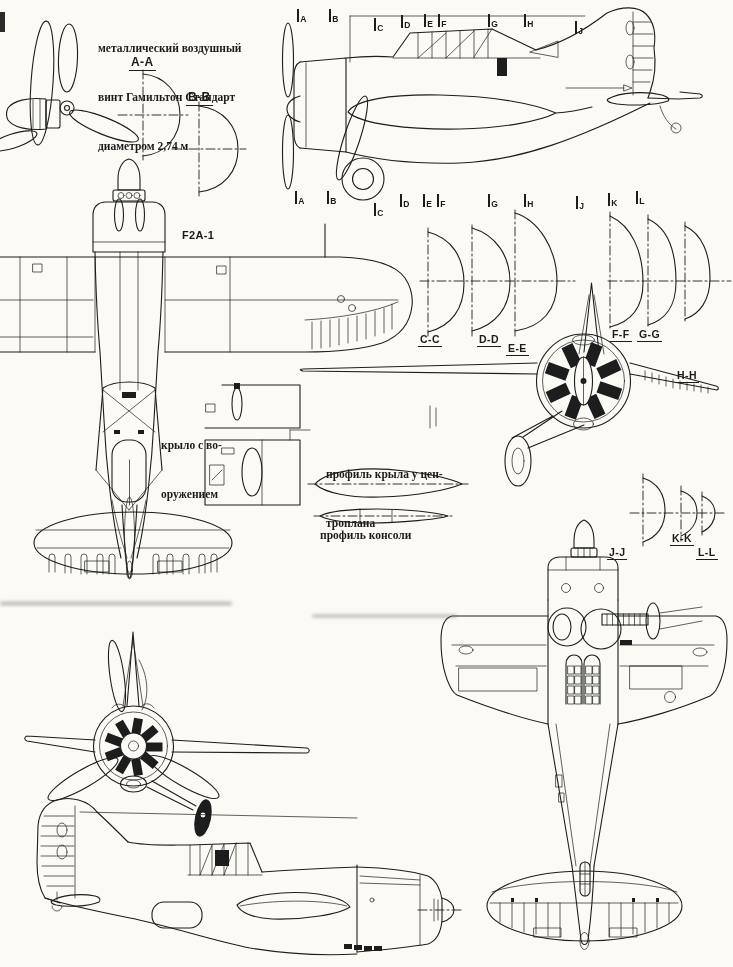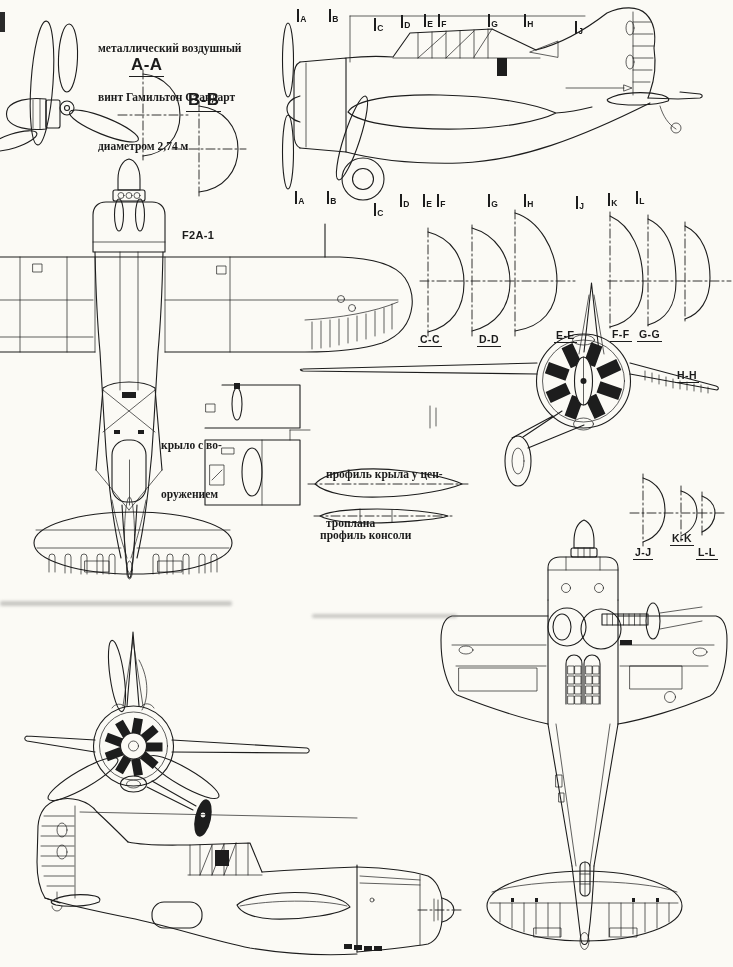--- a/index.html
+++ b/index.html
@@ -8,21 +8,21 @@
   #blueprint{position:absolute;left:0;top:0}
   #blueprint *{fill:none;stroke:#1d1d1d;stroke-width:1.1;stroke-linecap:round;stroke-linejoin:round}
   #blueprint .thin{stroke-width:.7}
   #blueprint .dd{stroke-dasharray:9 3 2 3;stroke-width:.9}
   #blueprint .dark{fill:#1d1d1d;stroke:none}
   #blueprint .spoke{stroke-width:12;stroke-linecap:butt}
   #blueprint .spoke9{stroke-width:9;stroke-linecap:butt}
   #blueprint .paper{fill:#fbfaf5}
   .lbl{position:absolute;font-weight:bold;white-space:pre}
   .cut{font-family:"Liberation Sans",sans-serif;font-size:10.5px;letter-spacing:.4px;border-bottom:1.8px solid #1d1d1d;padding:0 2px 1px}
-  .cut-lg{font-size:17px}
+  .cut-lg{font-size:12px}
   .note{font-size:11.5px;line-height:1.42}
   .model{font-family:Liberation Sans, sans-serif;font-size:11px;letter-spacing:.3px}
   .tick{position:absolute;display:flex;align-items:flex-start}
   .tickbar{display:block;width:1.7px;height:13px;background:#1d1d1d}
   .tickletter{font:bold 8.5px "Liberation Sans",sans-serif;margin:5px 0 0 1.5px}
   .smudge{position:absolute;background:rgba(120,120,118,.38);filter:blur(1.6px);border-radius:2px}
   .edgemark{position:absolute;background:#2a2a2a;filter:blur(.6px)}
 </style>
 </head>
 <body>
@@ -402,24 +402,24 @@
     <div class="tick" style="left: 608px; top: 193px;">
       <span class="tickbar"></span>
       <span class="tickletter">K</span>
     </div>
     <div class="tick" style="left: 636px; top: 191px;">
       <span class="tickbar"></span>
       <span class="tickletter">L</span>
     </div>
     <div class="lbl cut" style="left: 418px; top: 333px;">C-C</div>
     <div class="lbl cut" style="left: 462px; top: 333px; margin-left: 15px;">D-D</div>
-    <div class="lbl cut" style="left: 506px; top: 329px; margin-left: 48px;">E-E</div>
+    <div class="lbl cut" style="left: 506px; top: 342px;">E-E</div>
     <div class="lbl cut" style="left: 610px; top: 328px;">F-F</div>
     <div class="lbl cut" style="left: 637px; top: 328px;">G-G</div>
     <div class="lbl cut" style="left: 675px; top: 328px; margin-top: 41px;">H-H</div>
-    <div class="lbl cut" style="left: 633px; top: 546px;">J-J</div>
+    <div class="lbl cut" style="left: 607px; top: 546px;">J-J</div>
     <div class="lbl cut" style="left: 670px; top: 532px;">K-K</div>
     <div class="lbl cut" style="left: 696px; top: 546px;">L-L</div>
   </div>
 
 <div class="smudge" style="left:0;top:601px;width:232px;height:5px"></div>
 <div class="smudge" style="left:312px;top:614px;width:145px;height:4px"></div>
 <div class="edgemark" style="left:0;top:12px;width:5px;height:20px"></div>
 
 </body></html>

